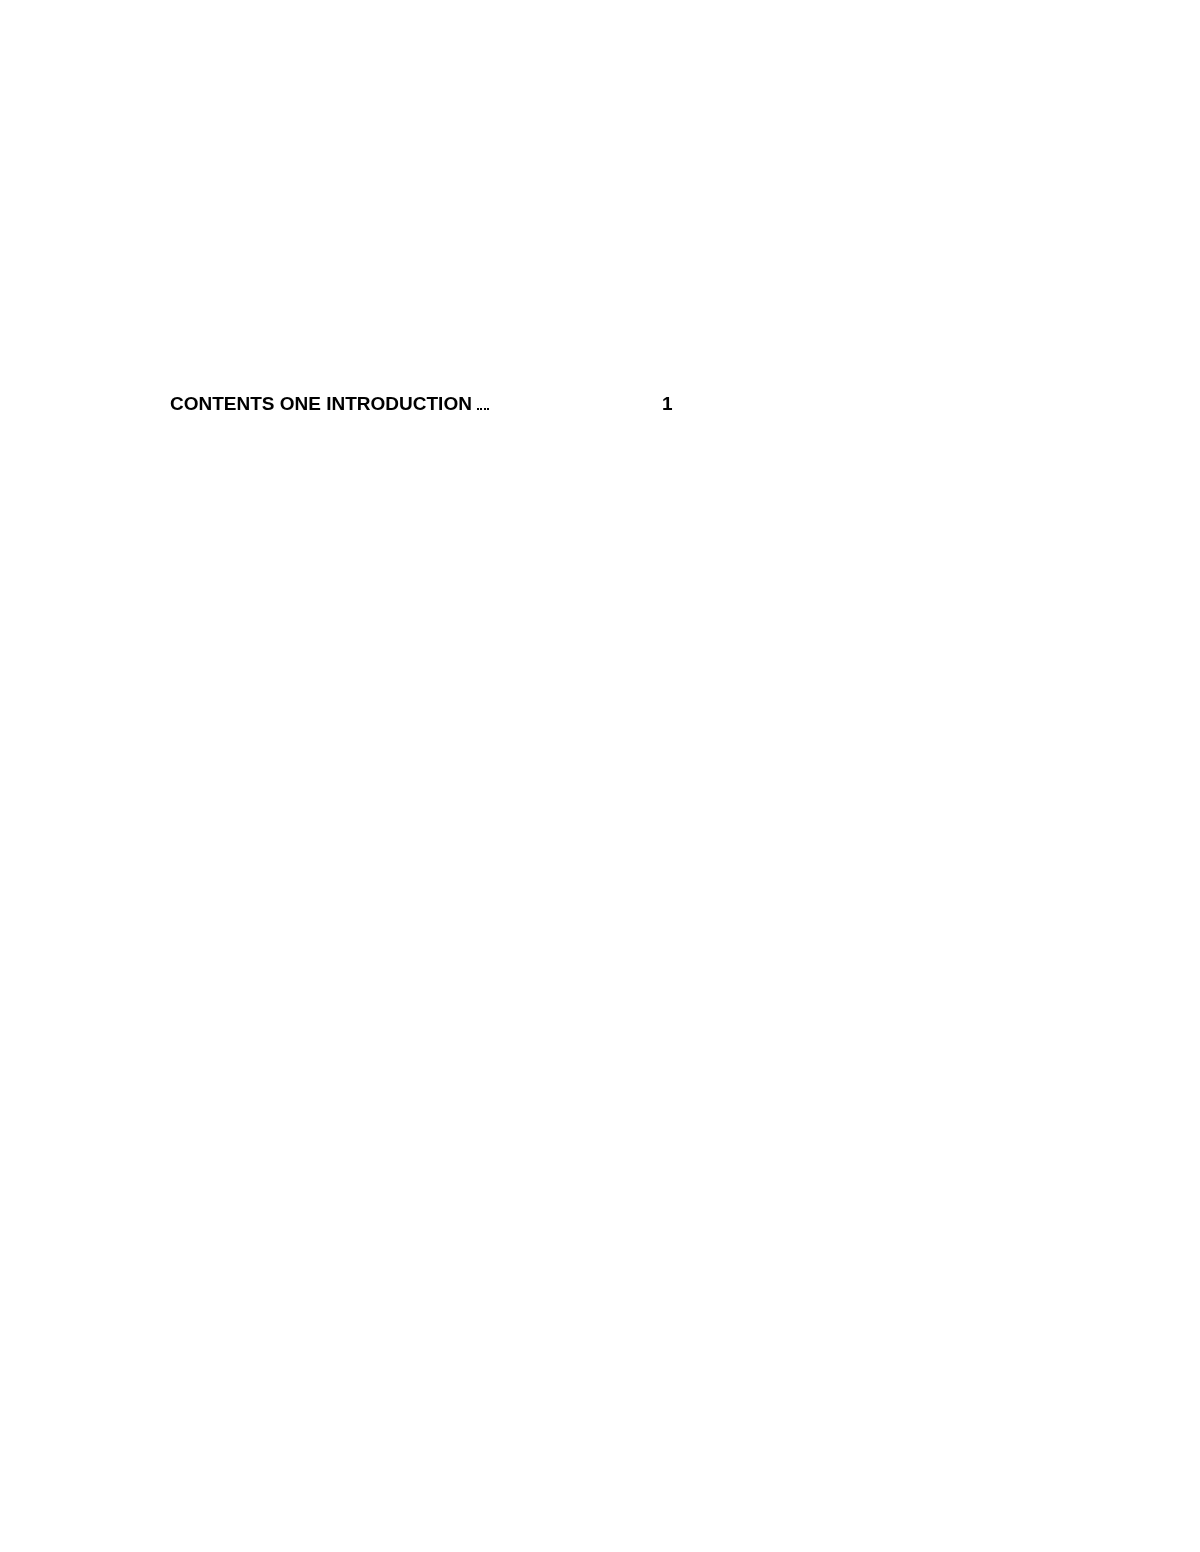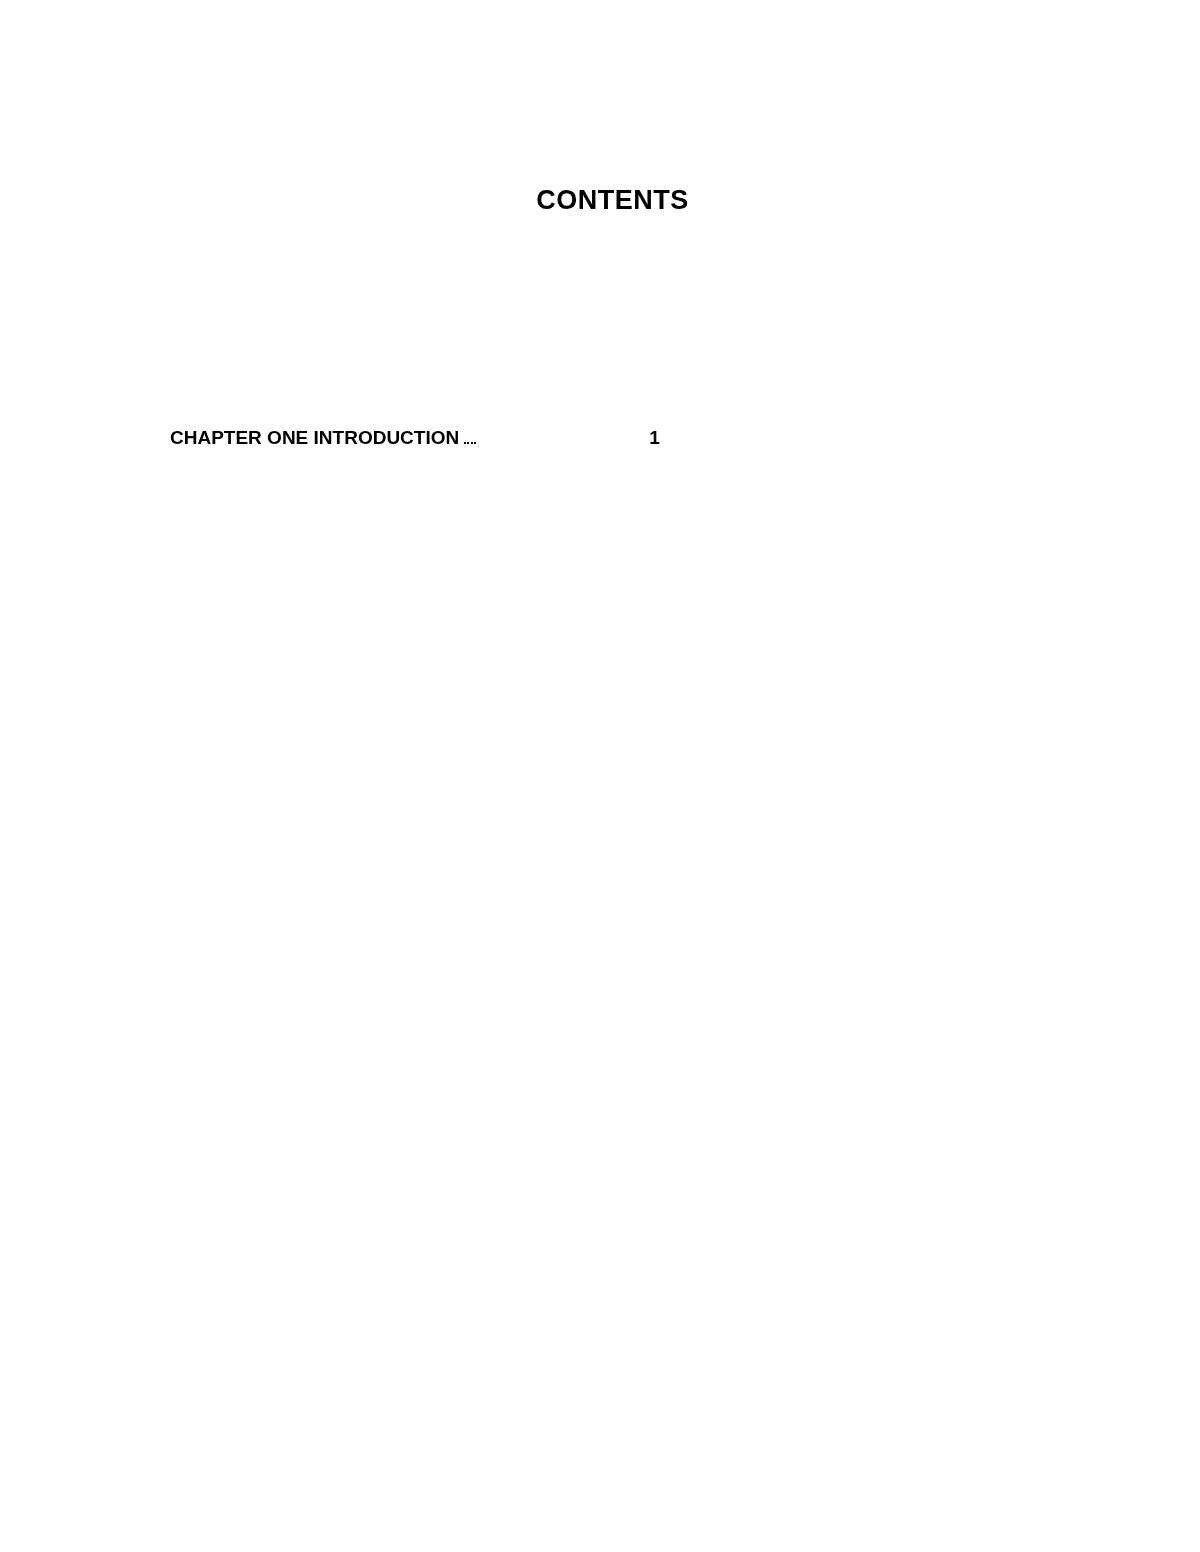--- a/index.html
+++ b/index.html
@@ -49,21 +49,20 @@
     margin: 23px 125px 21px 0;
   }
   .toc-row.chapter .leader {
     border-bottom: 2.5px dotted #000000;
   }
 </style>
 </head>
 <body>
 
 <div class="page">
-  <h1 class="doc-title">CONTENTS</h1>
   <div id="toc-list">
       <div class="toc-row chapter">
-        <span class="label">CHAPTER ONE INTRODUCTION</span>
+        <span class="label">CONTENTS ONE INTRODUCTION</span>
         <span class="leader"></span>
         <span class="page">1</span>
       </div>
     </div>
 </div>
 
 </body></html>

